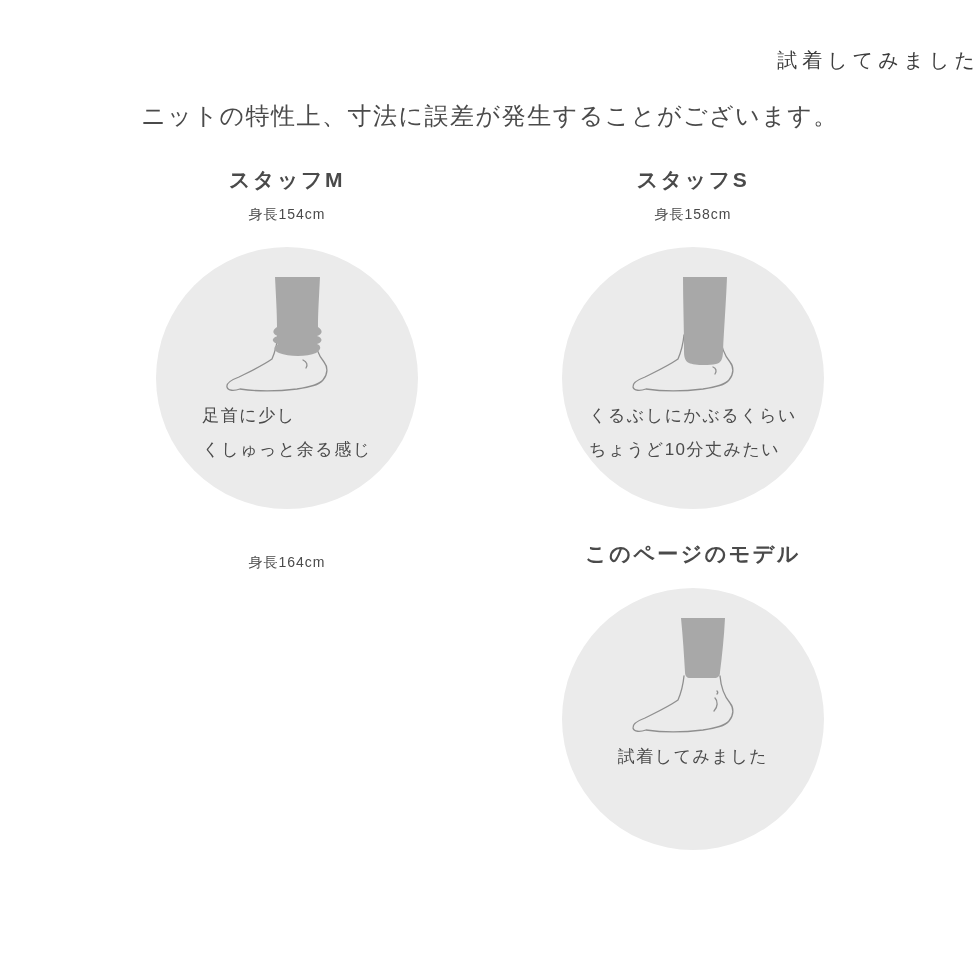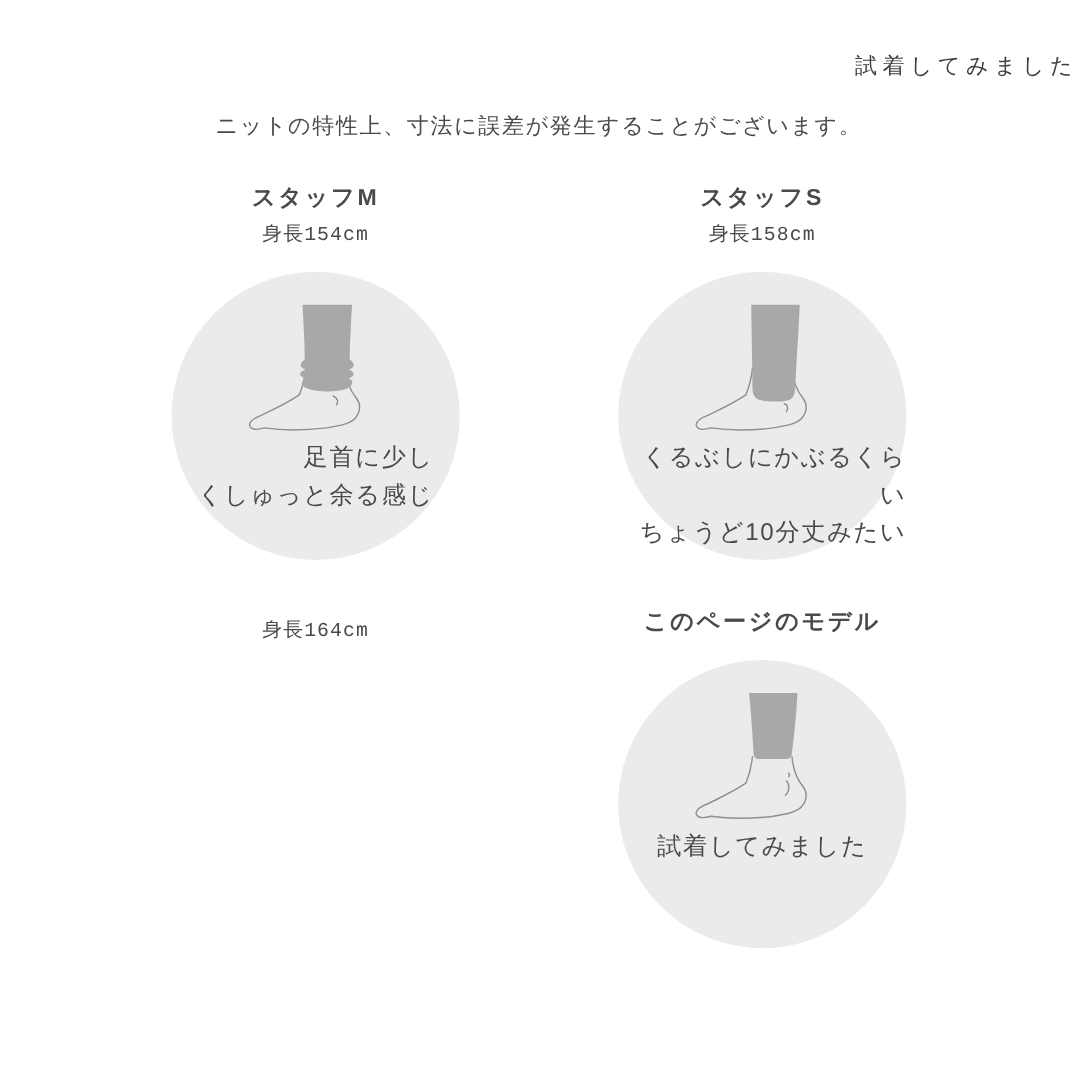--- a/index.html
+++ b/index.html
@@ -18,49 +18,49 @@
     overflow:hidden;
   }
   .title{
     margin:38px 0 0;
     font-size:20px;font-weight:500;letter-spacing:5px;
     text-align:right;color:var(--title-color);
     line-height:44px;
   }
   .subtitle{
     margin:18px 0 0;
-    font-size:20px;line-height:31px;letter-spacing:1.5px;
+    font-size:24px;line-height:31px;letter-spacing:1.5px;
     text-align:center;font-weight:400;
   }
   .fit-grid{
     margin-top:36px;
     display:grid;
     grid-template-columns:repeat(2,406px);
     justify-content:center;
-    row-gap:44px;
+    row-gap:32px;
   }
   .fit-card{text-align:center;}
   .staff-name{
     font-size:21px;font-weight:600;letter-spacing:2.5px;line-height:26px;
   }
   .staff-height{
-    font-size:18px;letter-spacing:1px;line-height:24px;margin-top:9px;font-family:Liberation Mono, monospace;
+    font-size:14px;letter-spacing:1px;line-height:24px;margin-top:9px;
   }
   .circle{
     width:262px;height:262px;border-radius:50%;
     background:var(--circle-bg);
     margin:21px auto 0;
     display:flex;flex-direction:column;align-items:center;
   }
   .illustration{display:block;margin-top:24px;width:140px;height:124px;}
   .pants{fill:var(--pants-fill);stroke:none;}
   .outline{fill:none;stroke:var(--line-color);stroke-width:1.3;stroke-linecap:round;stroke-linejoin:round;}
   .comment{
-    font-size:22px;line-height:34px;letter-spacing:1.5px;
-    margin-top:4px;text-align:right;
+    font-size:17px;line-height:34px;letter-spacing:1.5px;
+    margin-top:4px;text-align:left;
   }
 </style>
 </head>
 <body>
 
 <h1 class="title">試着してみました</h1>
 
 <p class="subtitle">
   <span>ニットの特性上、寸法に誤差が発生することがございます。</span><br>
 </p>

